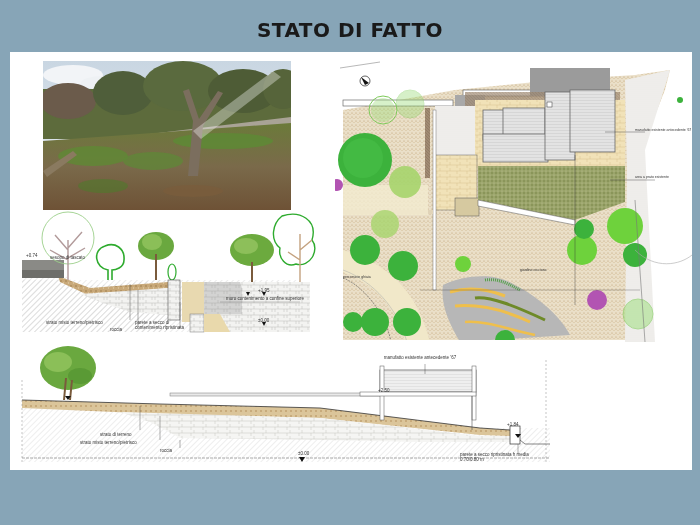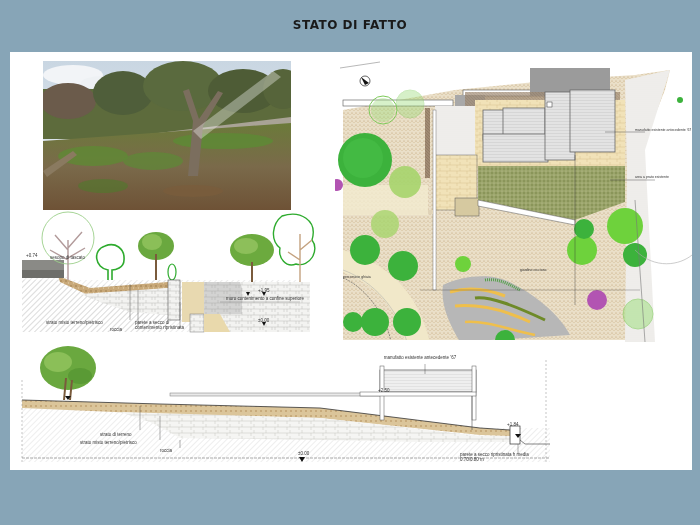--- a/index.html
+++ b/index.html
@@ -4,21 +4,21 @@
 <style>
   html, body { margin:0; padding:0; }
   body {
     width:700px; height:525px; overflow:hidden;
     background:#87a5b7;
     font-family:"Liberation Sans", sans-serif;
     position:relative;
   }
   .title {
     position:absolute; left:0; top:18px; width:700px;
-    text-align:center; font-weight:bold; font-size:12px;
+    text-align:center; font-weight:bold; font-size:20px;
     color:#1a1a1a; letter-spacing:0.5px;
     font-family:"DejaVu Sans", sans-serif;
   }
   .panel {
     position:absolute; left:10px; top:52px; width:682px; height:418px;
     background:#ffffff;
   }
   .abs { position:absolute; }
   .small-label {
     position:absolute; font-size:4.5px; color:#333; white-space:nowrap;

